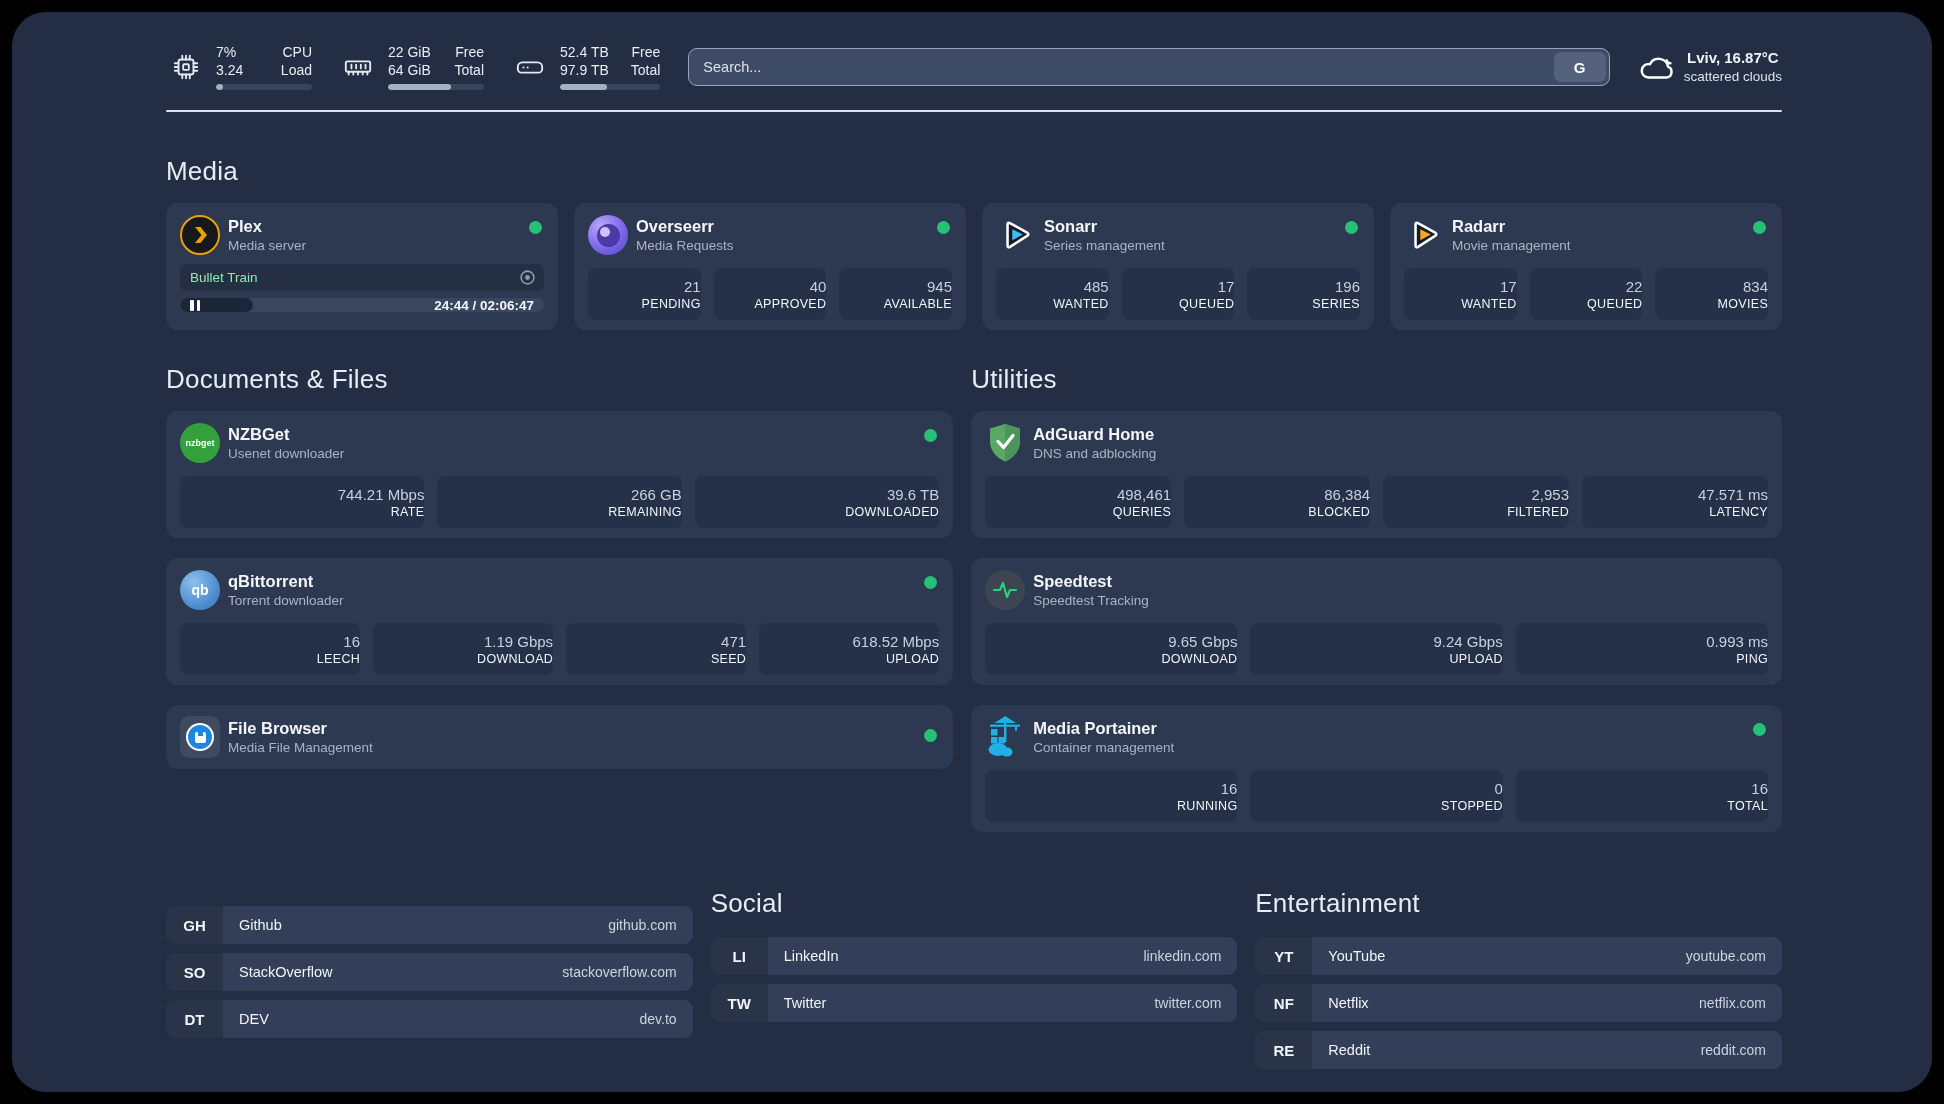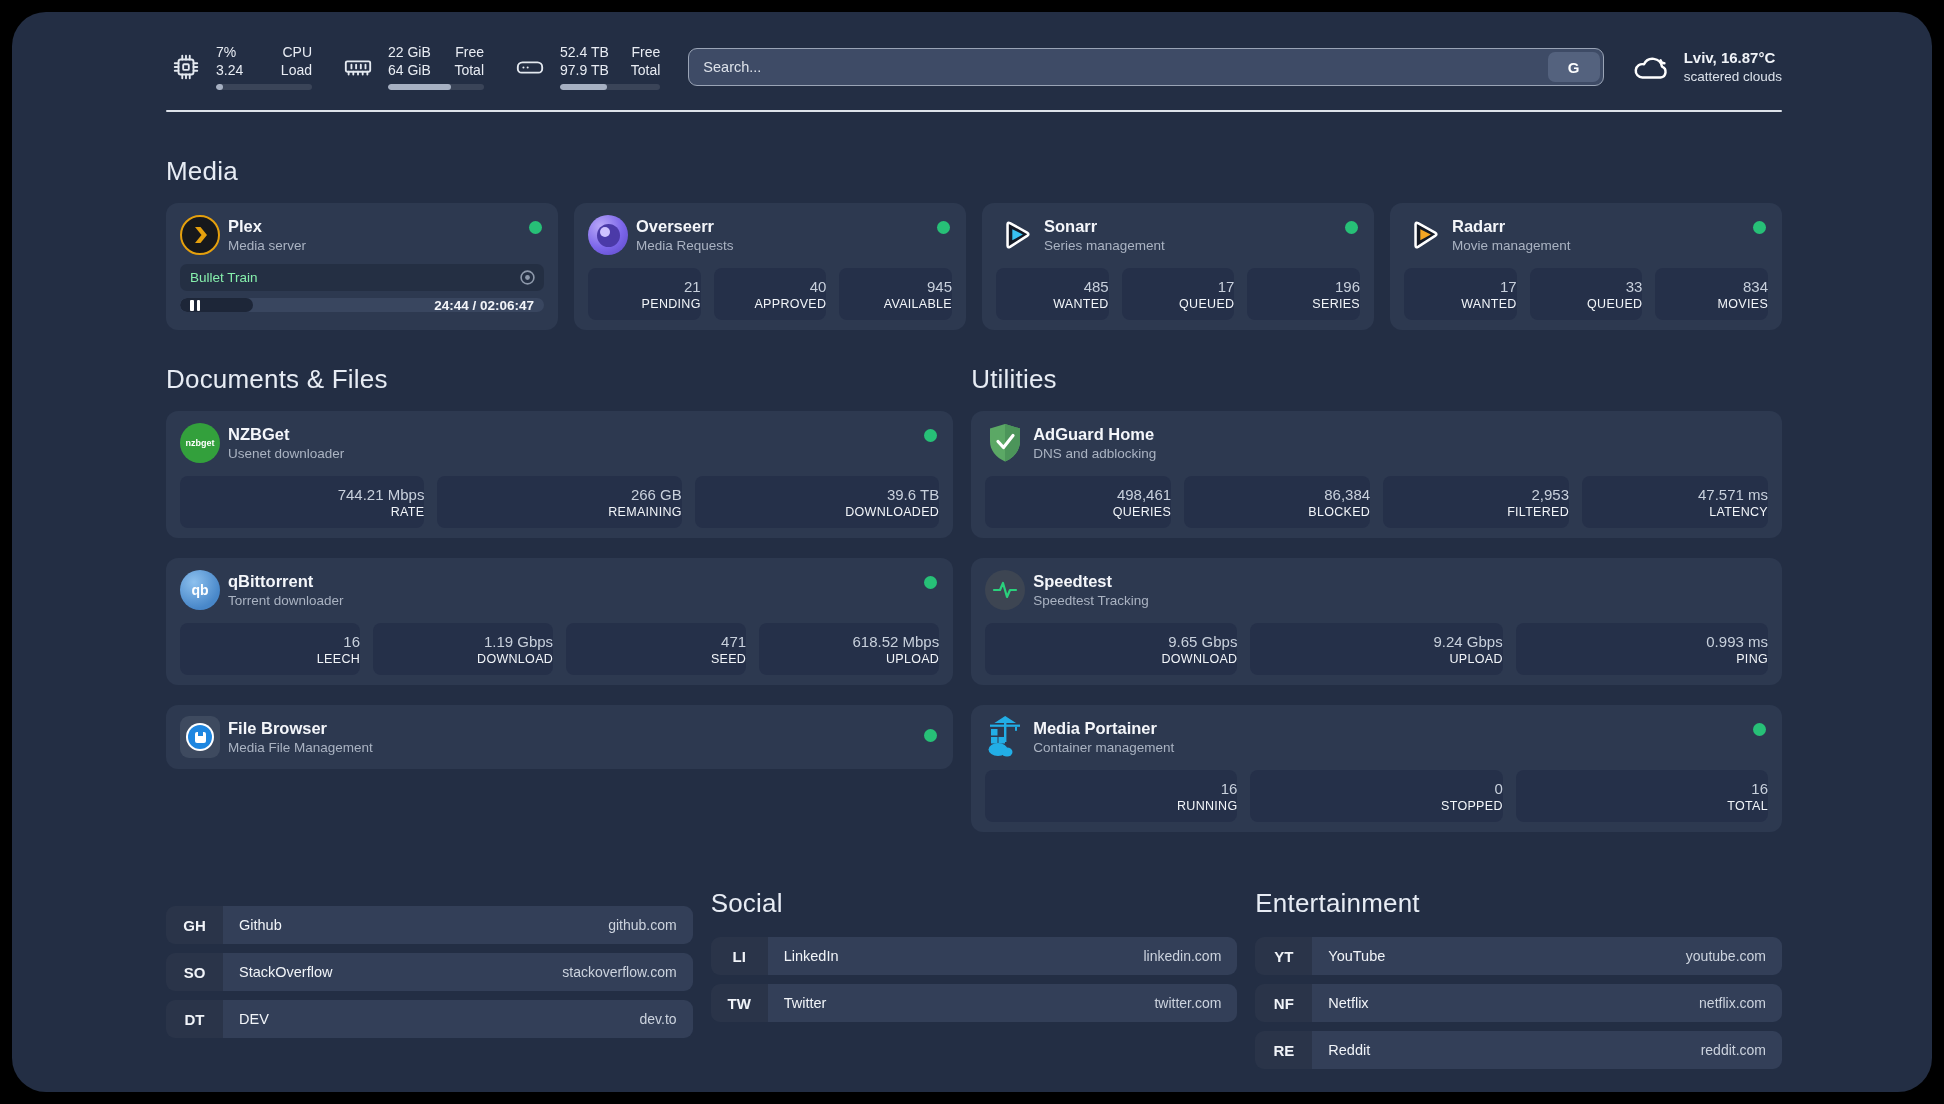--- a/index.html
+++ b/index.html
@@ -22,21 +22,21 @@
 
   .search-wrap { flex:1; display:flex; align-items:center; height:38px;
                  background:#3e4b66; border:1px solid #9aa4b6; border-radius:9px;
                  padding:0 3px 0 14px; }
   .search-input { flex:1; background:transparent; border:none; outline:none;
                   color:#eef1f6; font-size:14.5px; font-family:inherit; }
   .search-input::placeholder { color:#dde2ea; opacity:1; }
   .search-btn { width:52px; height:30px; border:none; border-radius:7px; background:#54627e;
                 color:#fff; font-size:15px; font-weight:600; cursor:pointer; }
 
-  .weather { display:flex; align-items:center; gap:12px; color:#f0f3f8; }
+  .weather { display:flex; align-items:center; gap:6px; color:#f0f3f8;text-align:center; }
   .weather-texts { display:flex; flex-direction:column; line-height:1.3; }
   .weather-main { font-size:15px; font-weight:600; }
   .weather-sub  { font-size:13.5px; color:#dbe1ea; }
 
   .divider { height:2px; background:rgba(238,242,248,.92); border:none; margin-top:20px; border-radius:1px; }
 
   
   .section-title { font-size:26px; font-weight:500; color:#e7ecf4; letter-spacing:.2px; }
   .media-section { margin-top:44px; }
   .media-grid { display:grid; grid-template-columns:repeat(4,1fr); gap:16px; margin-top:16px; }
@@ -330,21 +330,21 @@
             <span class="card-name">Radarr</span>
             <span class="card-desc">Movie management</span>
           </div>
         </div>
         <div class="stats-row">
           <div class="stat-box">
             <span class="stat-value">17</span>
             <span class="stat-label">WANTED</span>
           </div>
           <div class="stat-box">
-            <span class="stat-value">33</span>
+            <span class="stat-value">22</span>
             <span class="stat-label">QUEUED</span>
           </div>
           <div class="stat-box">
             <span class="stat-value">834</span>
             <span class="stat-label">MOVIES</span>
           </div>
         </div>
       </div>
     </div>
   </section>

